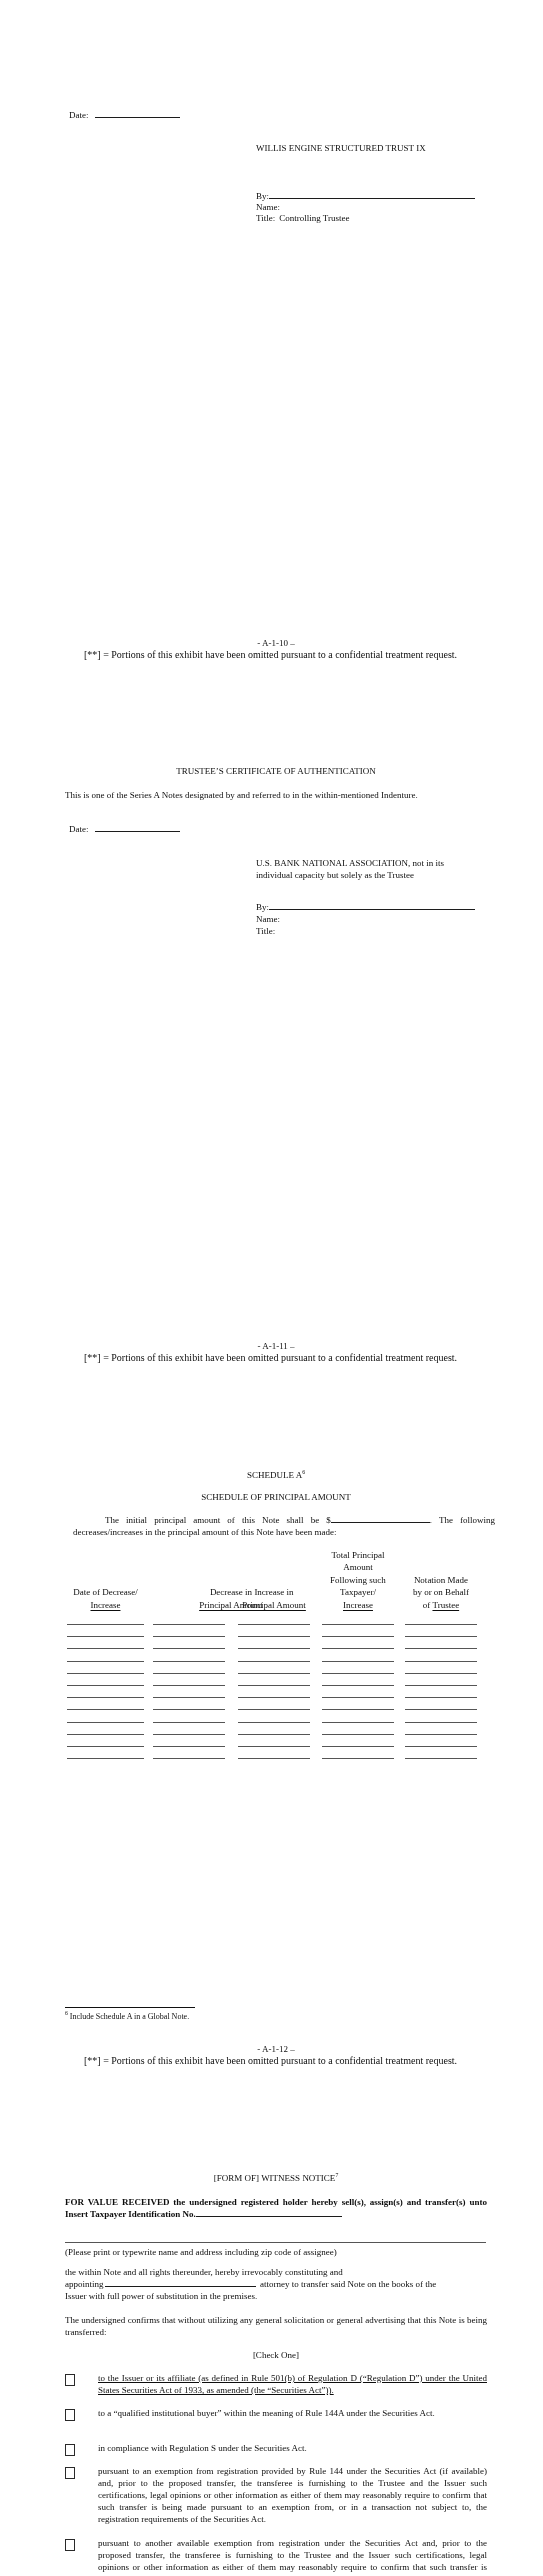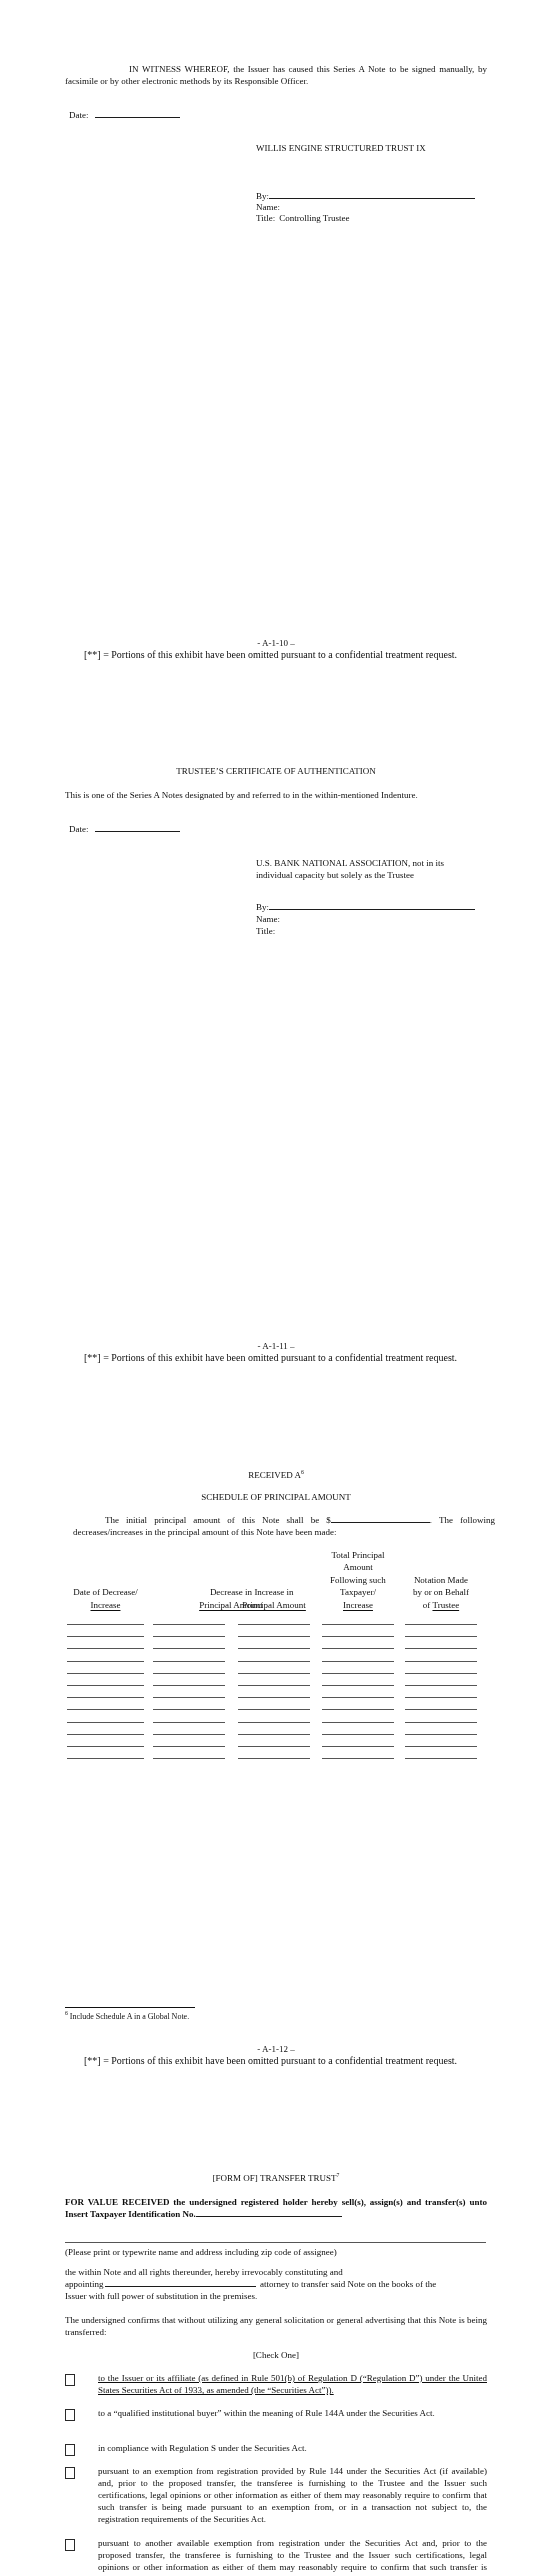--- a/index.html
+++ b/index.html
@@ -32,21 +32,20 @@
   .hu { text-decoration: underline; text-underline-offset: 1.5px; }
   .trow { position: absolute; left: 0; width: 100%; height: 0.5px; }
   .tcell { position: absolute; top: 0; height: 0; border-bottom: 0.7px solid #555; }
   .cbox { left: 65px; width: 8.2px; height: 10.3px; border: 0.8px solid #2a2a2a; background: #fff; }
   .cbtext { left: 98px; width: 389px; }
 </style>
 </head>
 <body>
 
 <div class="page" id="page-1">
-  <div class="abs just" style="left:65px; top:63px; width:422px; text-indent:64px;">IN WITNESS WHEREOF, the Issuer has caused this Series A Note to be signed manually, by facsimile or by other electronic methods by its Responsible Officer.</div>
 
   <div class="abs" style="left:69px; top:109px;">
     <span>Date:</span><span class="gap12"></span><span class="blank" style="width:85px;"></span>
   </div>
 
   <div class="abs sigblock" style="top:142px;">WILLIS ENGINE STRUCTURED TRUST IX</div>
 
   <div class="abs sigblock" style="top:190px;">
     <span>By:</span><span class="blank" style="width:206px;"></span>
   </div>
@@ -78,21 +77,21 @@
   </div>
   <div class="abs sigblock" style="top:210px;">Name:</div>
   <div class="abs sigblock" style="top:222px;">Title:</div>
 
   <div class="abs center" style="left:65px; top:637px; width:422px;">- A-1-11 –</div>
   <div class="abs fnote" style="left:65px; top:650px;">[**] = Portions of this exhibit have been omitted pursuant to a confidential treatment request.</div>
 </div>
 
 <div class="page" id="page-3">
   <div class="abs center" style="left:65px; top:63px; width:422px;">
-    <span>RECEIVED A</span><sup class="sup">6</sup>
+    <span>SCHEDULE A</span><sup class="sup">6</sup>
   </div>
   <div class="abs center" style="left:65px; top:85px; width:422px;">SCHEDULE OF PRINCIPAL AMOUNT</div>
 
   <div class="abs just" style="left:65px; top:108px; width:422px; text-indent:32px;margin-left:8px;">
     <span>The initial principal amount of this Note shall be $</span><span class="blank" style="width:99px;"></span><span>. The following decreases/increases in the principal amount of this Note have been made:</span>
   </div>
 
   <div class="abs thwrap">
     <div class="thcell" style="left:0; width:77px;">
       <div>Date of Decrease/</div>
@@ -215,21 +214,21 @@
     <sup class="sup">6</sup>
     <span>Include Schedule A in a Global Note.</span>
   </div>
 
   <div class="abs center" style="left:65px; top:637px; width:422px;">- A-1-12 –</div>
   <div class="abs fnote" style="left:65px; top:650px;">[**] = Portions of this exhibit have been omitted pursuant to a confidential treatment request.</div>
 </div>
 
 <div class="page" id="page-4">
   <div class="abs center" style="left:65px; top:62px; width:422px;">
-    <span>[FORM OF] TRANSFER TRUST</span><sup class="sup">7</sup>
+    <span>[FORM OF] WITNESS NOTICE</span><sup class="sup">7</sup>
   </div>
 
   <div class="abs just" style="left:65px; top:86px; width:422px;font-weight:bold;">
     <span>FOR VALUE RECEIVED the undersigned registered holder hereby sell(s), assign(s) and transfer(s) unto Insert Taxpayer Identification No.</span><span class="blank" style="width:146px;"></span>
   </div>
 
   <div class="abs bigrule" style="left:65px; top:132px;"></div>
   <div class="abs" style="left:65px; top:136px; width:422px;">(Please print or typewrite name and address including zip code of assignee)</div>
 
   <div class="abs" style="left:65px; top:156px; width:428px;">

